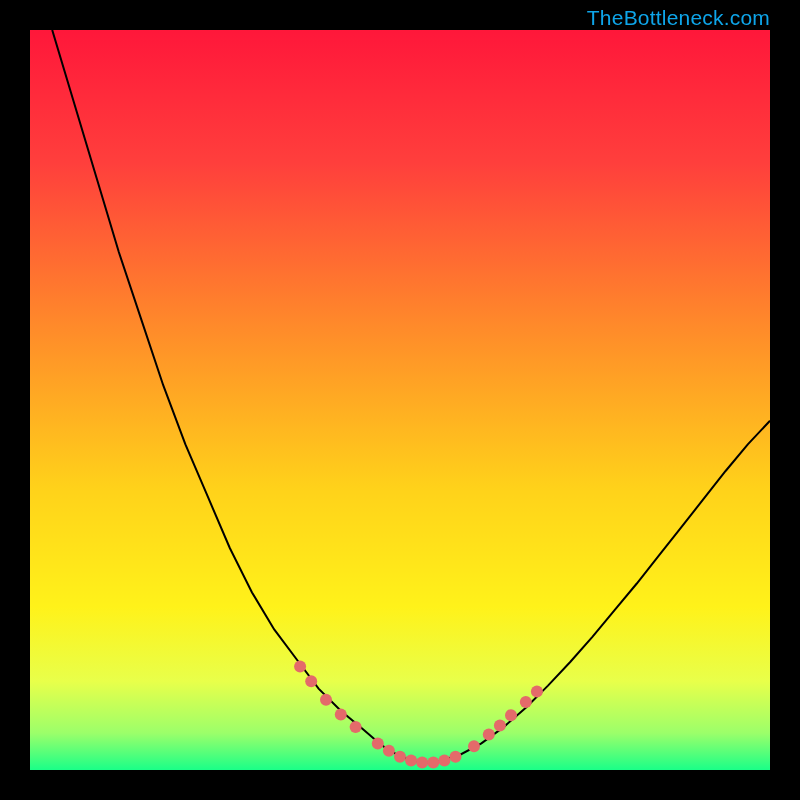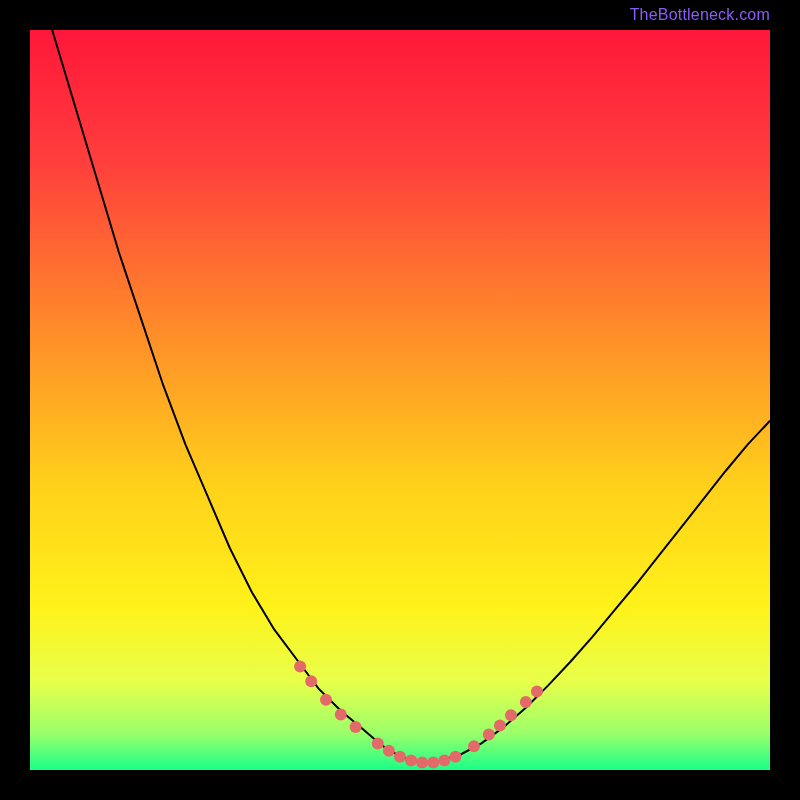--- a/index.html
+++ b/index.html
@@ -22,22 +22,22 @@
     top: 30px;
     left: 30px;
     width: 740px;
     height: 740px;
     overflow: hidden;
   }
   .watermark {
     position: absolute;
     top: 6px;
     right: 30px;
-    color: #8b5cf6;
-    font-size: 16px;
+    color: #0ea5e9;
+    font-size: 21px;
     font-weight: 400;
     letter-spacing: 0.2px;
   }
   svg { display: block; }
 </style>
 </head>
 <body>
 <div class="frame">
 
   <div class="watermark">TheBottleneck.com</div>

